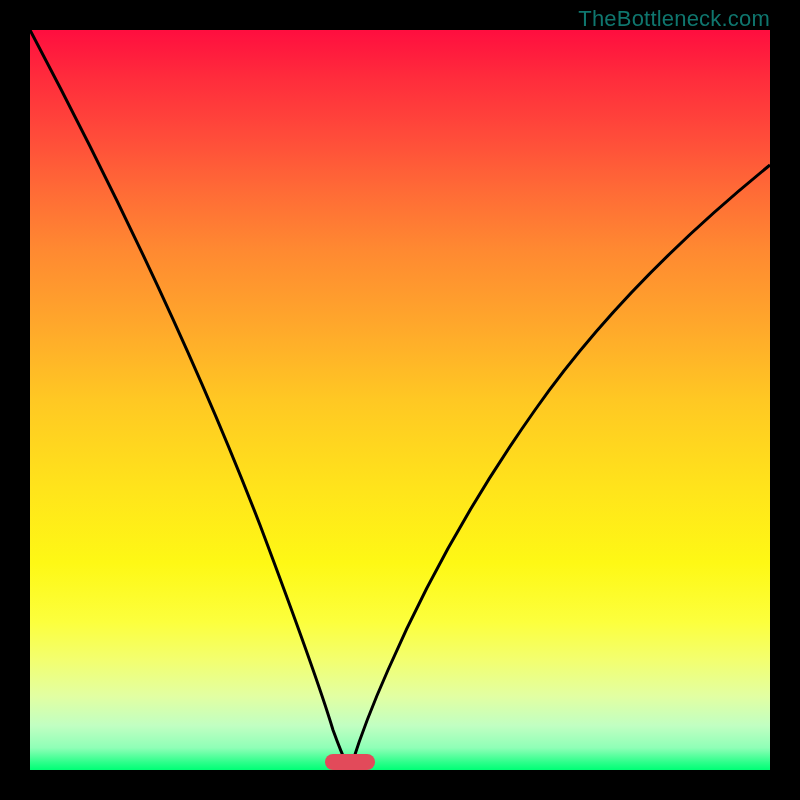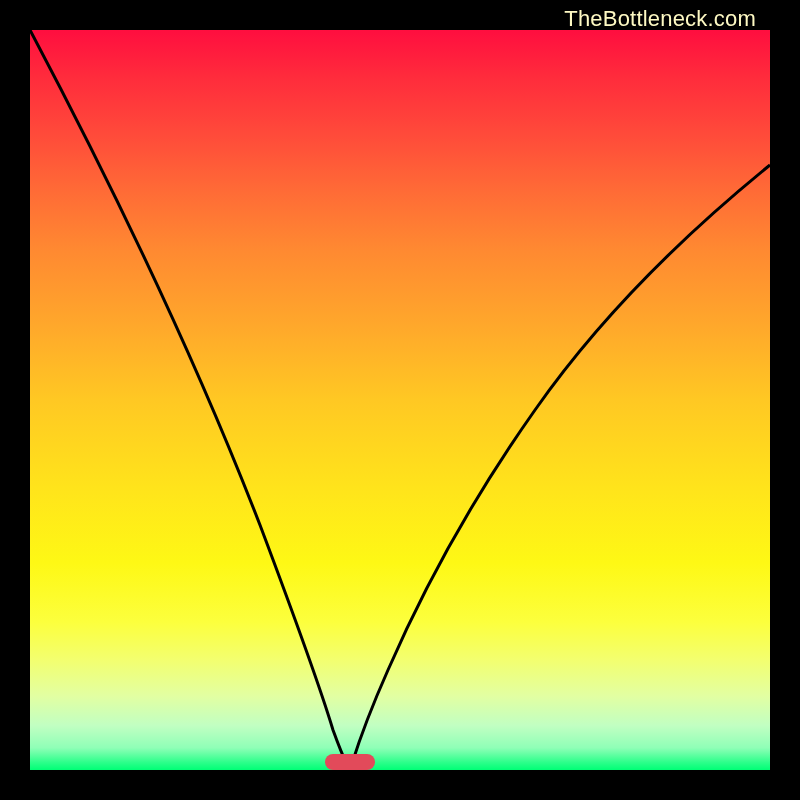--- a/index.html
+++ b/index.html
@@ -65,22 +65,22 @@
     left: 295px;
     top: 724px;
     width: 50px;
     height: 16px;
     background: #e24a5a;
     border-radius: 8px;
   }
   .watermark {
     position: absolute;
     top: 6px;
-    right: 44px;
-    color: #fef9c3;
+    right: 30px;
+    color: #0f766e;
     font-size: 22px;
     font-weight: 500;
     letter-spacing: 0.2px;
   }
 </style>
 </head>
 <body>
 
 <div class="frame">
   <div class="plot-area">

